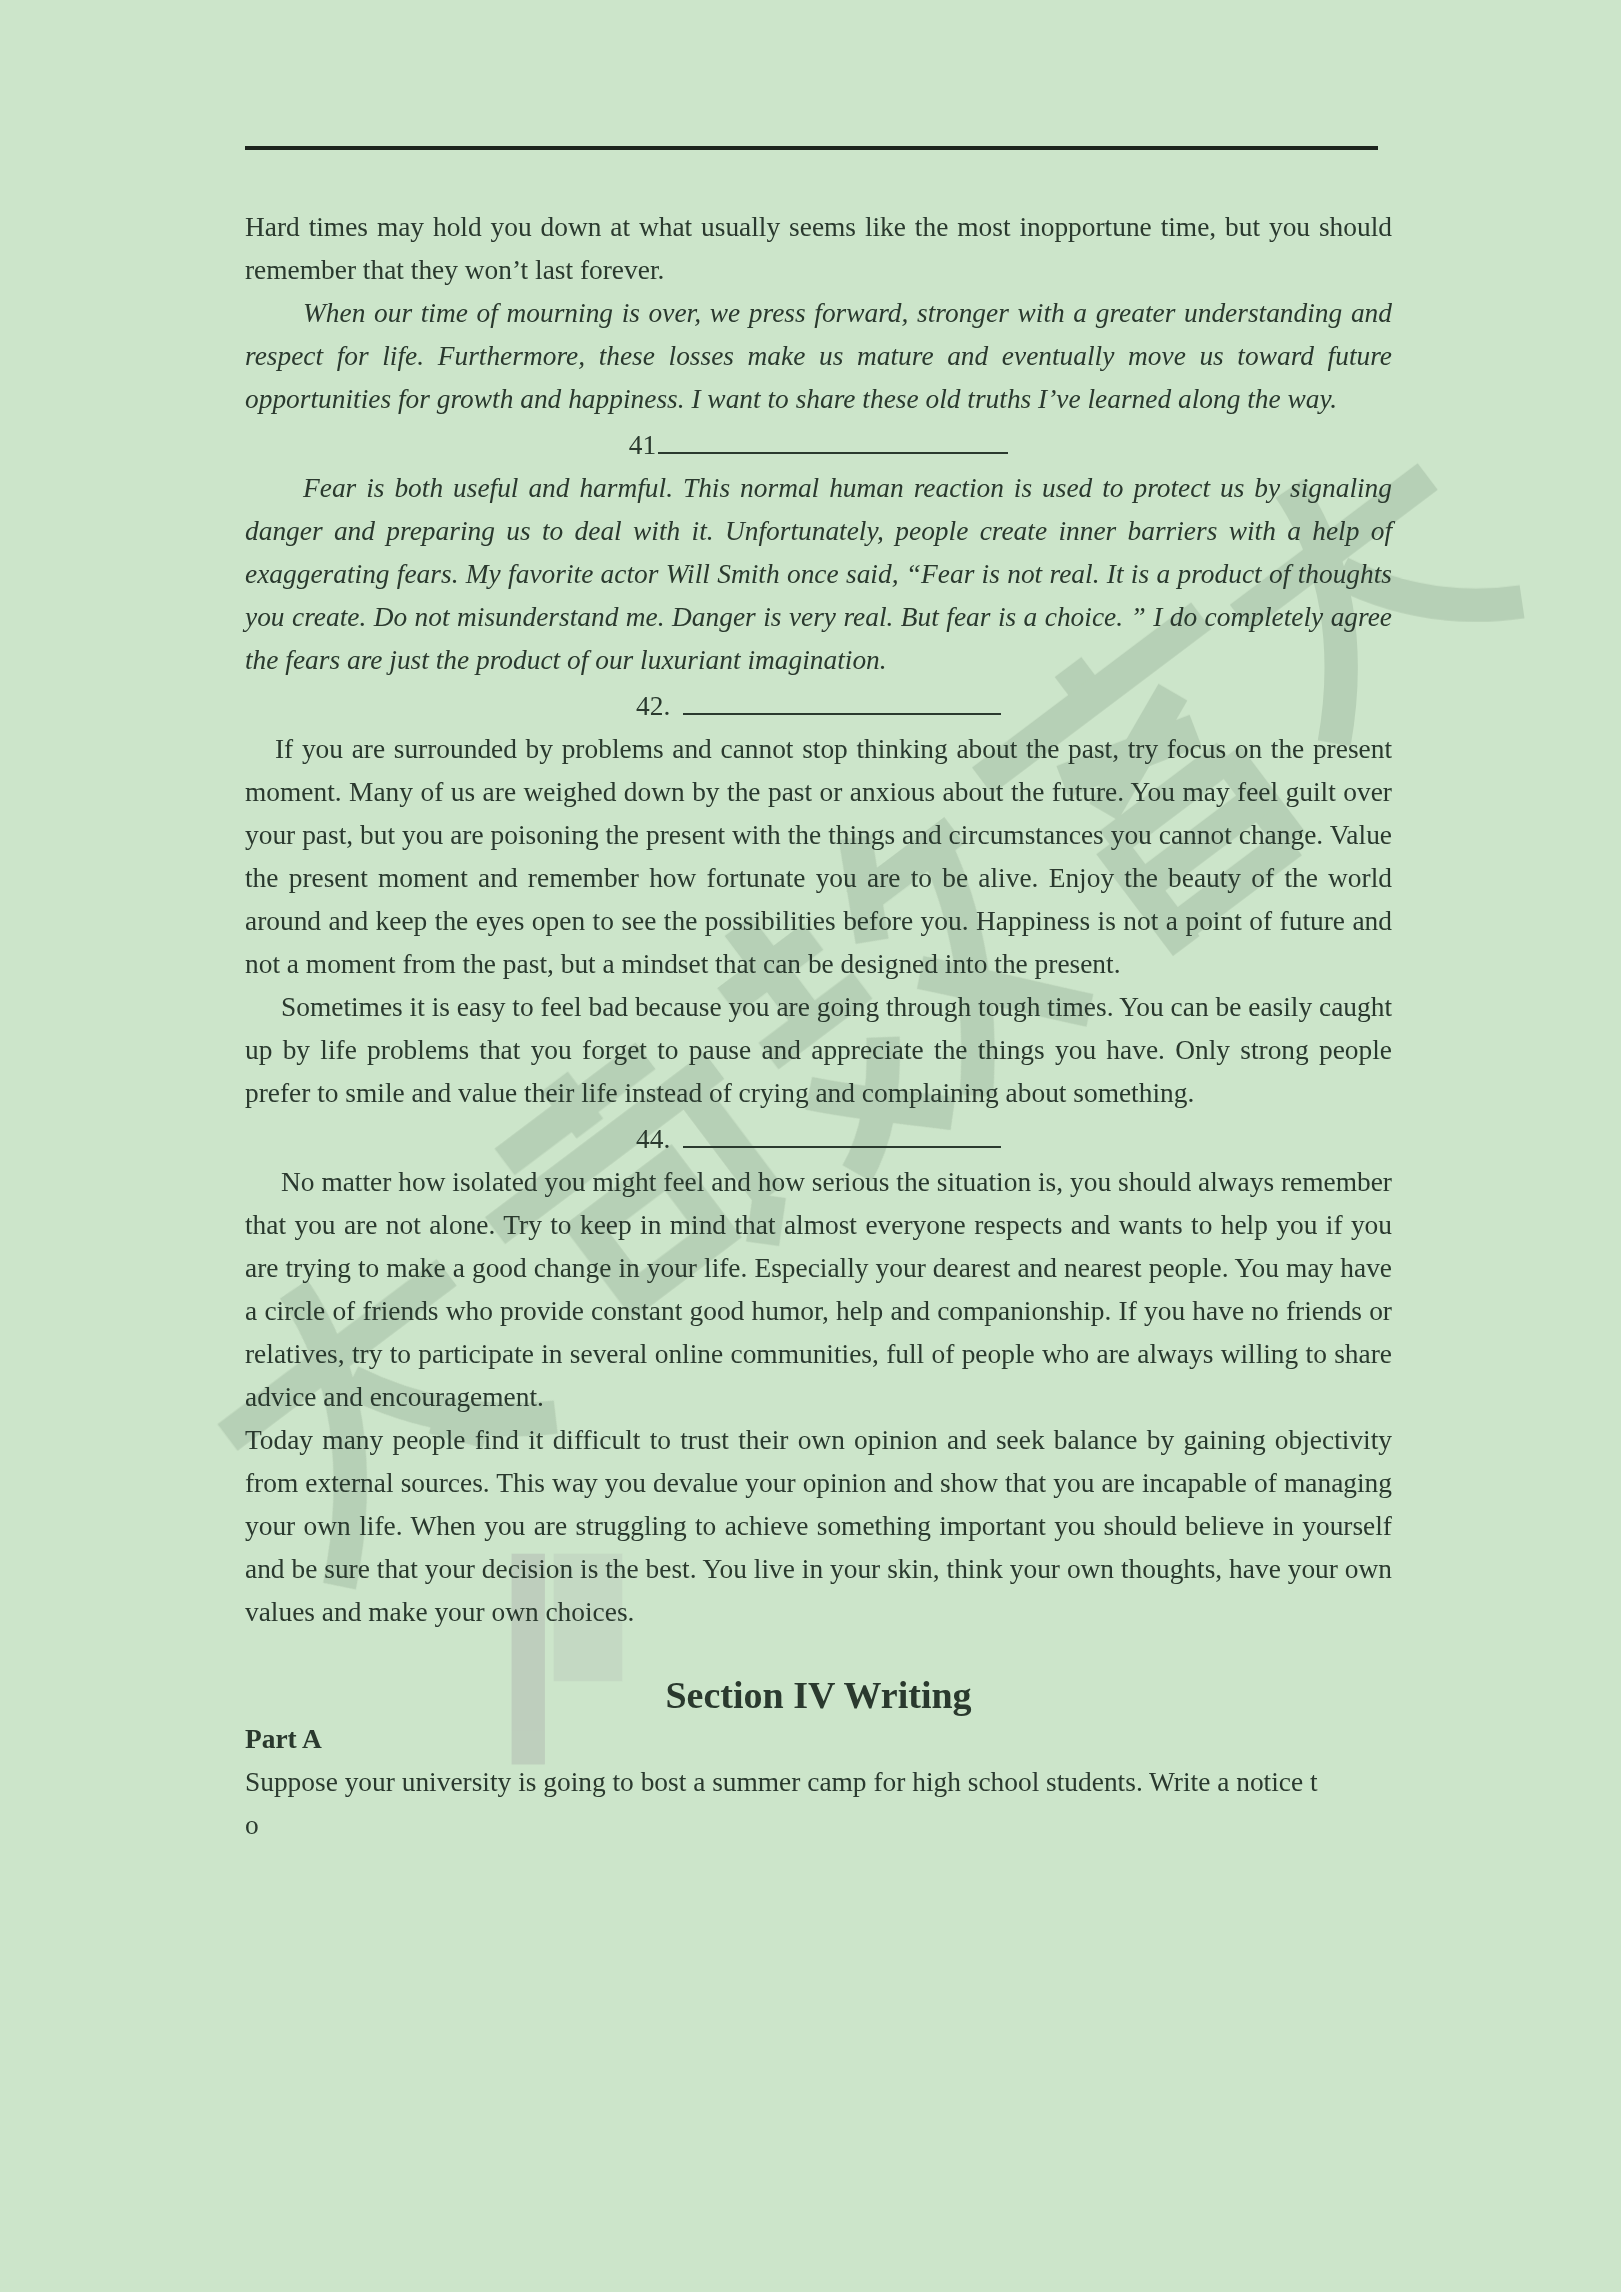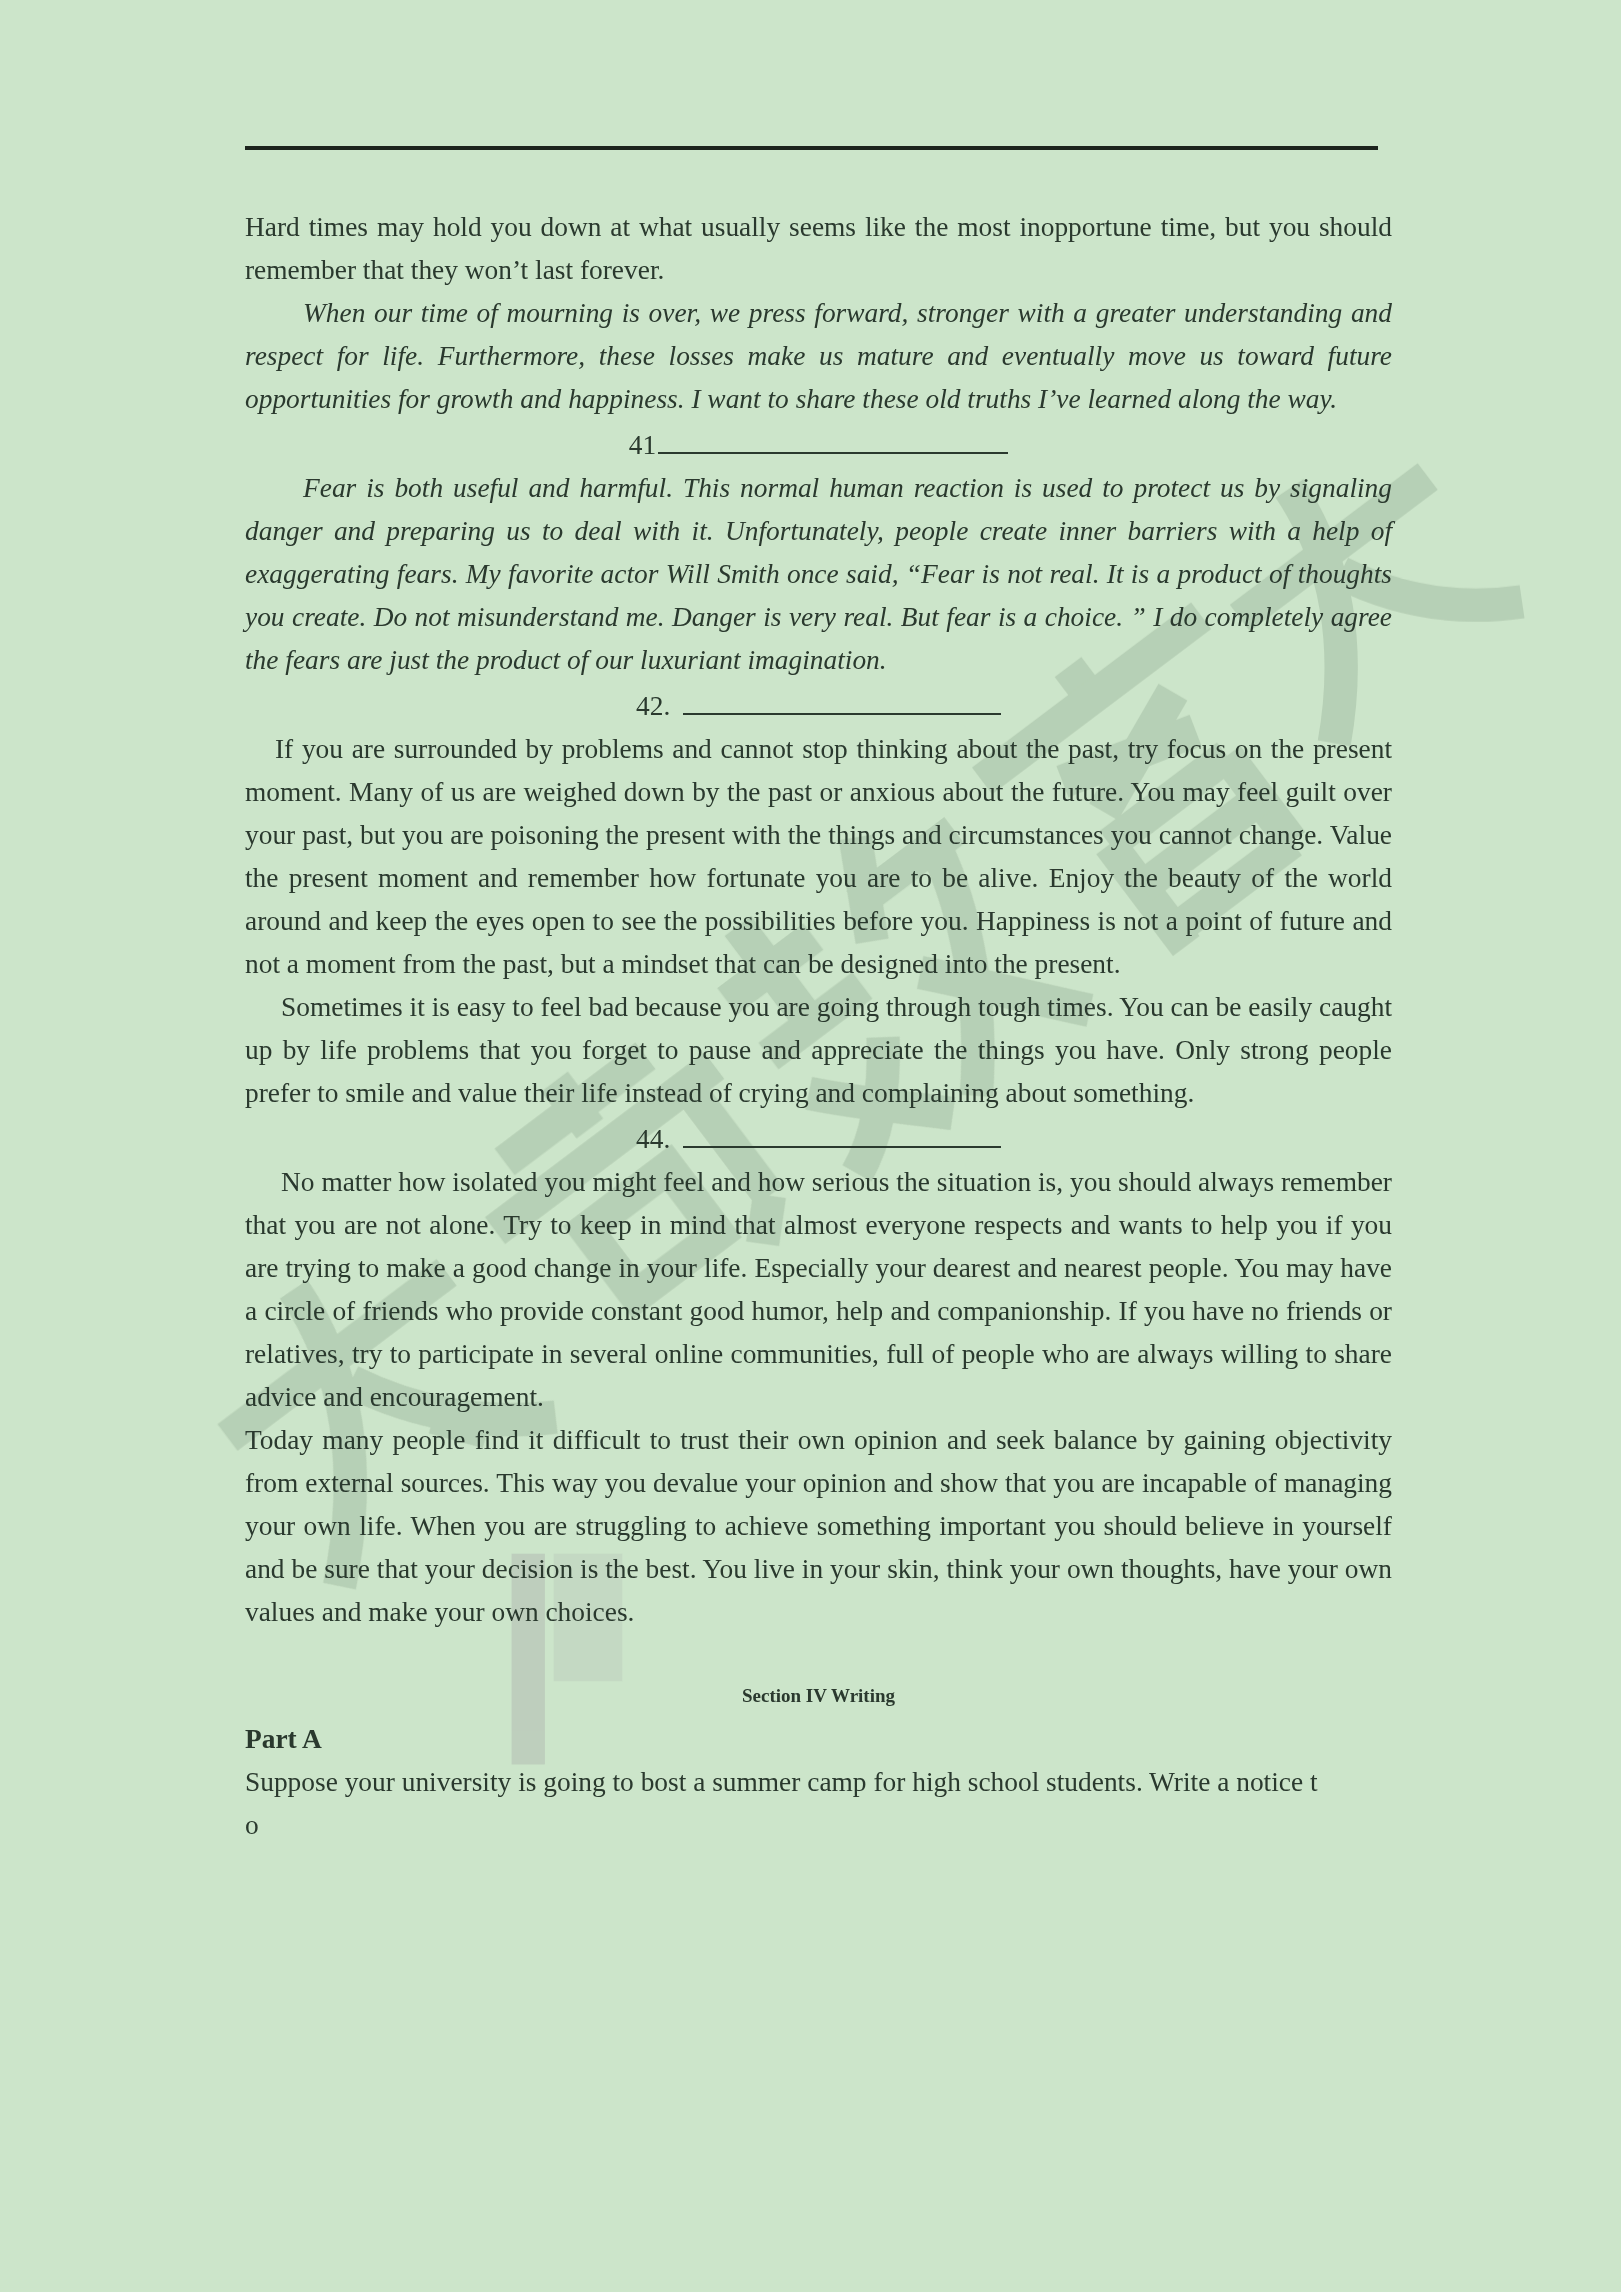--- a/index.html
+++ b/index.html
@@ -42,21 +42,21 @@
   .blank-line{
     display:inline-block;
     width:318px;height:31px;
     border-bottom:2px solid var(--ink);
     margin-left:12.7px;
     vertical-align:baseline;
   }
   .blank-line.first{width:350px;margin-left:2px;}
   .writing-title{
     margin:39px 0 0 0;
-    font-size:19px;font-weight:bold;
+    font-size:38px;font-weight:bold;
     text-align:center;line-height:45px;
   }
   .writing-line{margin:0;line-height:43px;text-align:left;}
   .bold{font-weight:bold;}
 </style>
 </head>
 <body>
 
 <div class="page">
 

